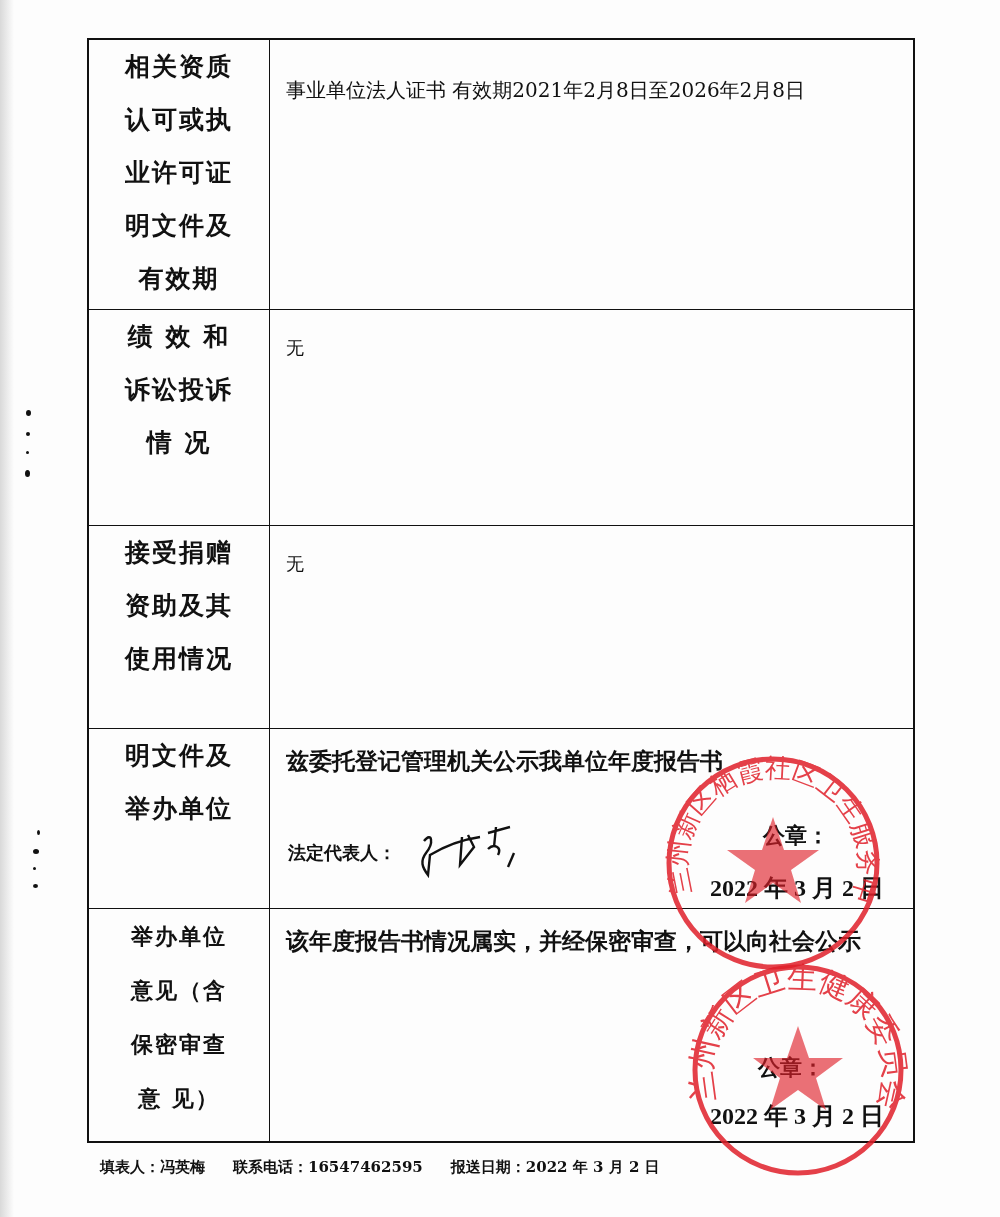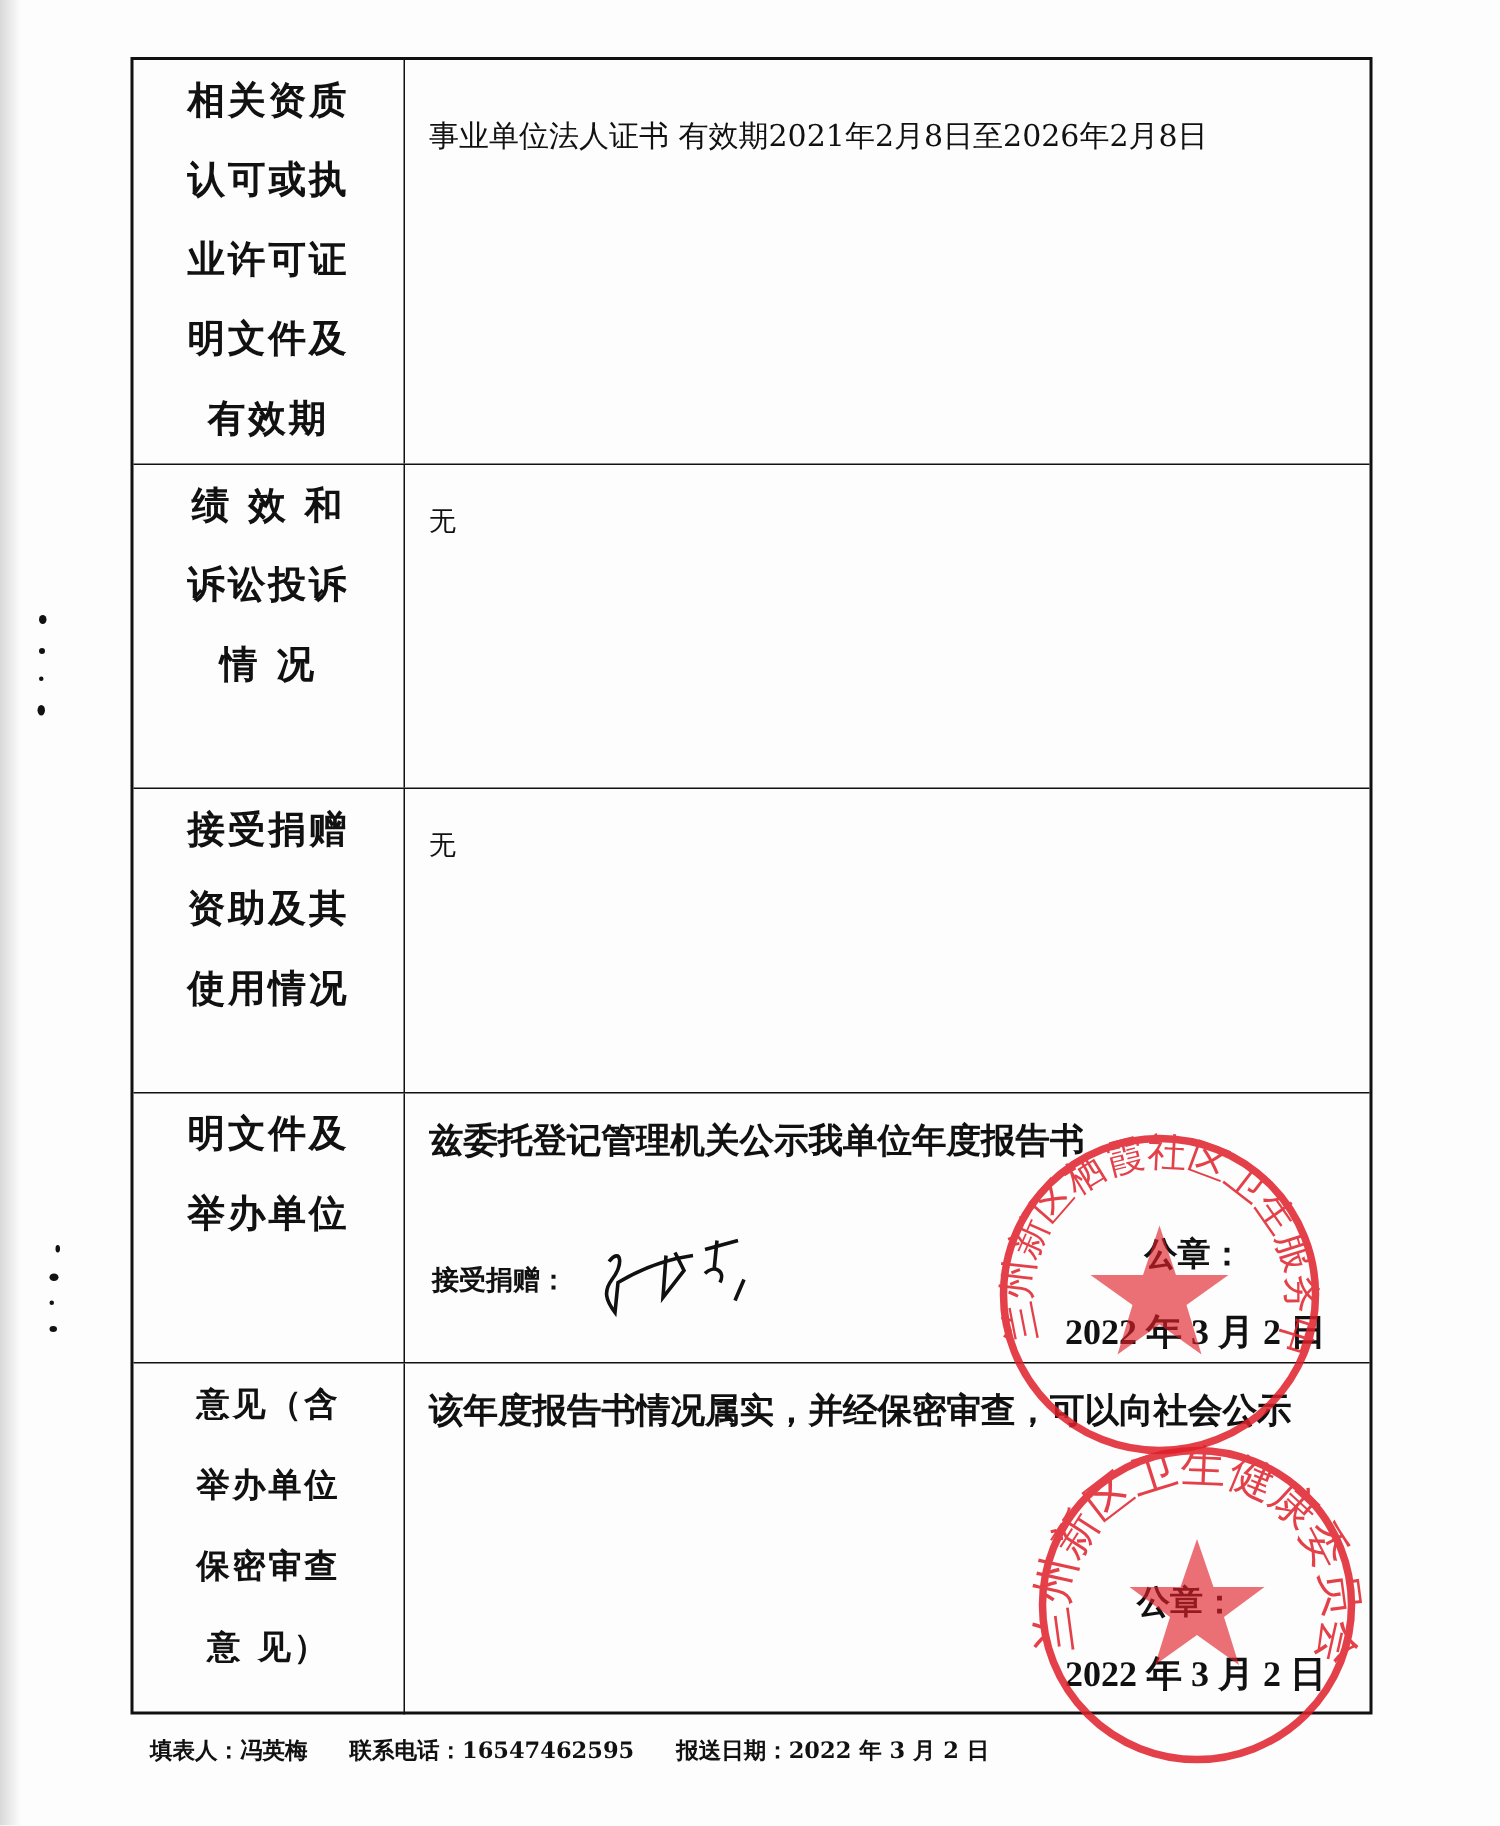--- a/index.html
+++ b/index.html
@@ -110,37 +110,37 @@
   </div>
 
   <div class="row" style="top:689px;height:180px;">
     <div class="label-cell">
       <div class="label-line">明文件及</div>
       <div class="label-line">举办单位</div>
     </div>
     <div class="content-cell" style="padding-top:6px;">
       <div class="content-text big">兹委托登记管理机关公示我单位年度报告书</div>
       <div class="rep-line">
-        <span class="rep-label">接受捐赠：</span>
+        <span class="rep-label">法定代表人：</span>
         <svg class="signature" viewBox="0 0 130 60">
           <path d="M14 18 C22 8,24 20,16 30 C10 38,12 44,18 52 L20 32 C40 20,56 16,70 14" stroke="#111" stroke-width="2.4" fill="none"></path>
           <path d="M52 14 L50 42 L64 24 L58 12" stroke="#111" stroke-width="2.4" fill="none"></path>
           <path d="M78 10 L100 4 M86 4 L84 24 M78 26 C84 20,92 24,88 32" stroke="#111" stroke-width="2.4" fill="none"></path>
           <path d="M104 30 L98 44" stroke="#111" stroke-width="2.4" fill="none"></path>
         </svg>
       </div>
       <span class="seal-label" style="left:493px;top:92px;">公章：</span>
       <span class="date-text" style="left:440px;top:143px;">2022 年 3 月 2 日</span>
     </div>
   </div>
 
   <div class="row last" style="top:869px;height:234px;">
     <div class="label-cell">
+      <div class="label-line small">举办单位</div>
       <div class="label-line small">意见（含</div>
-      <div class="label-line small">举办单位</div>
       <div class="label-line small">保密审查</div>
       <div class="label-line small">意 见）</div>
     </div>
     <div class="content-cell" style="padding-top:6px;">
       <div class="content-text big" style="padding-right:0;">该年度报告书情况属实，并经保密审查，可以向社会公示</div>
       <span class="seal-label" style="left:488px;top:144px;">公章：</span>
       <span class="date-text" style="left:440px;top:191px;">2022 年 3 月 2 日</span>
     </div>
   </div>
 </div>

